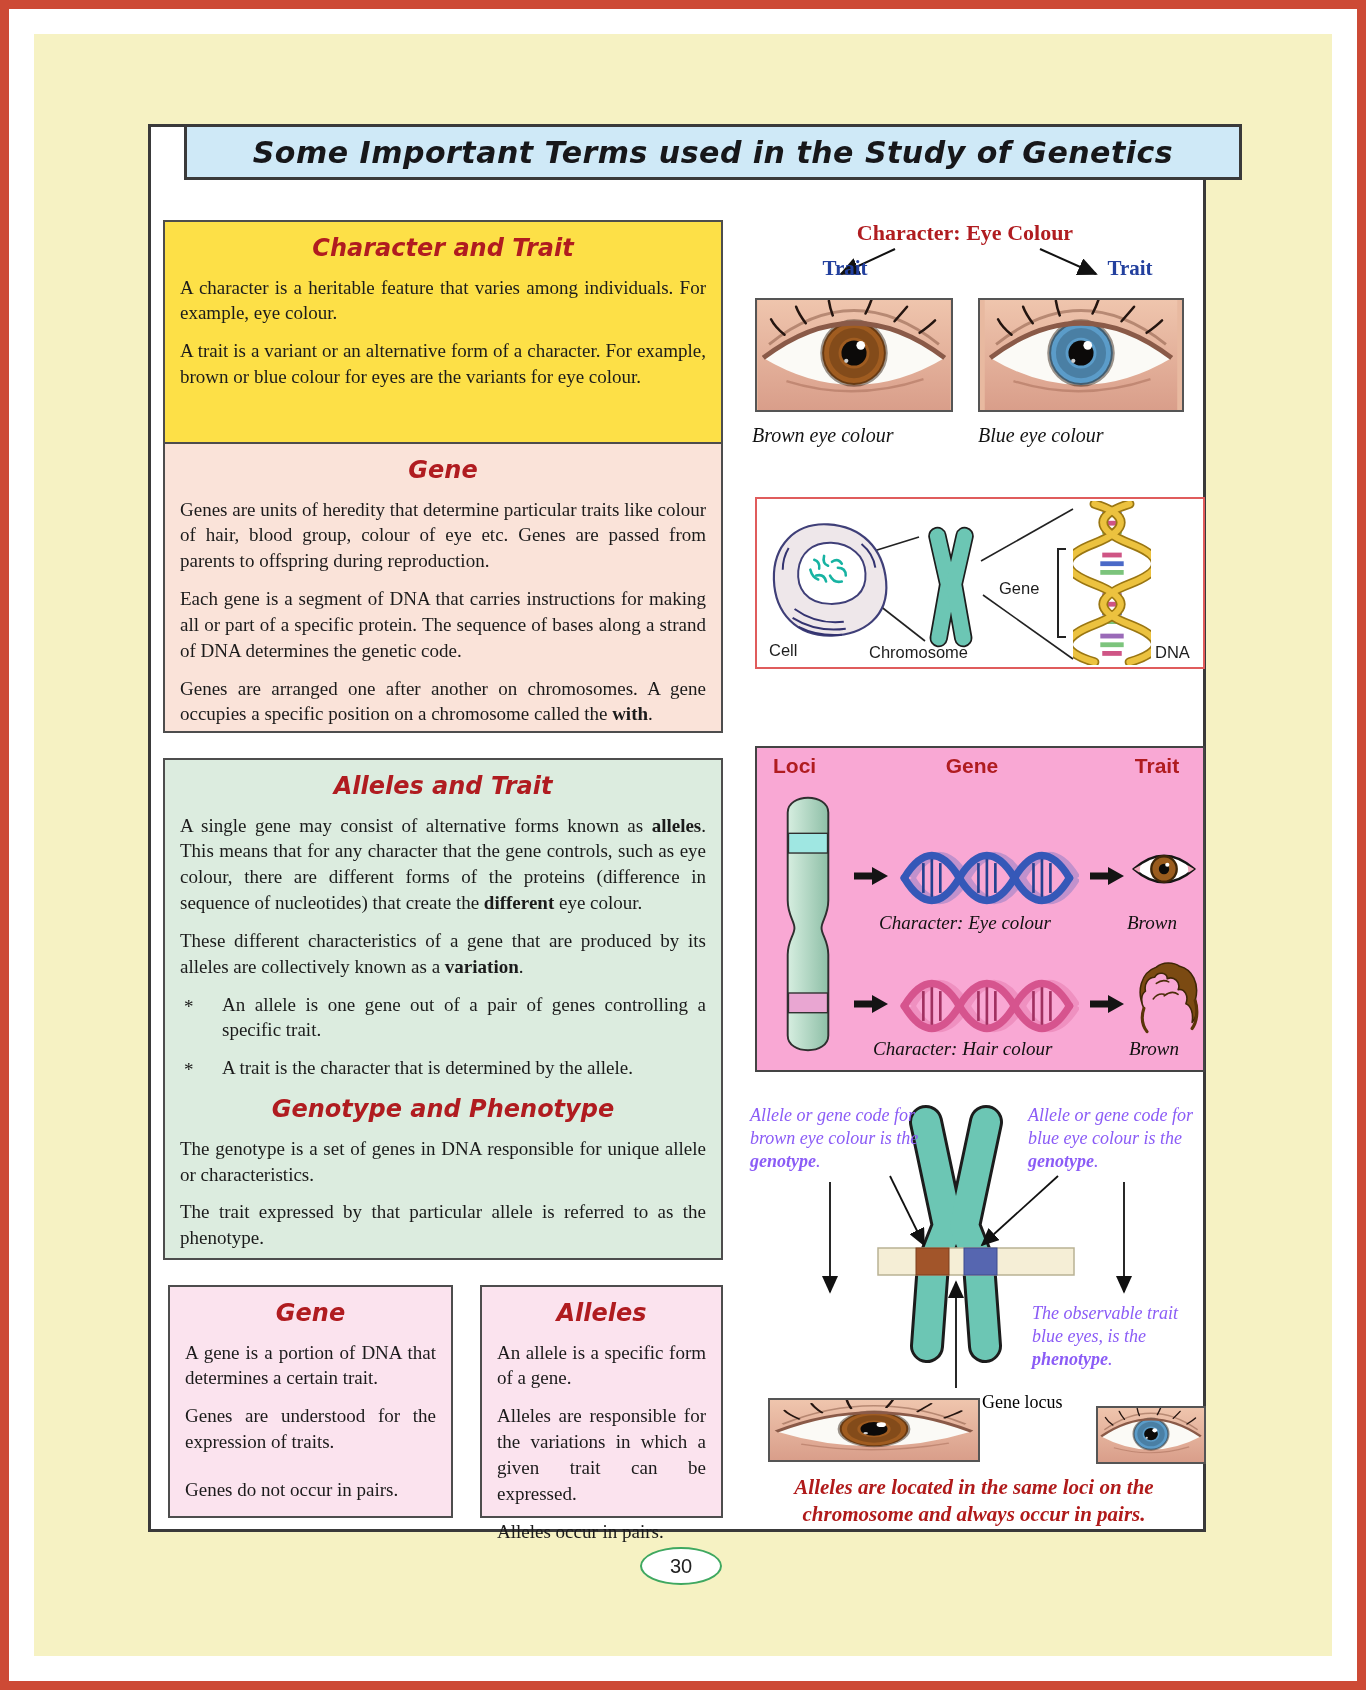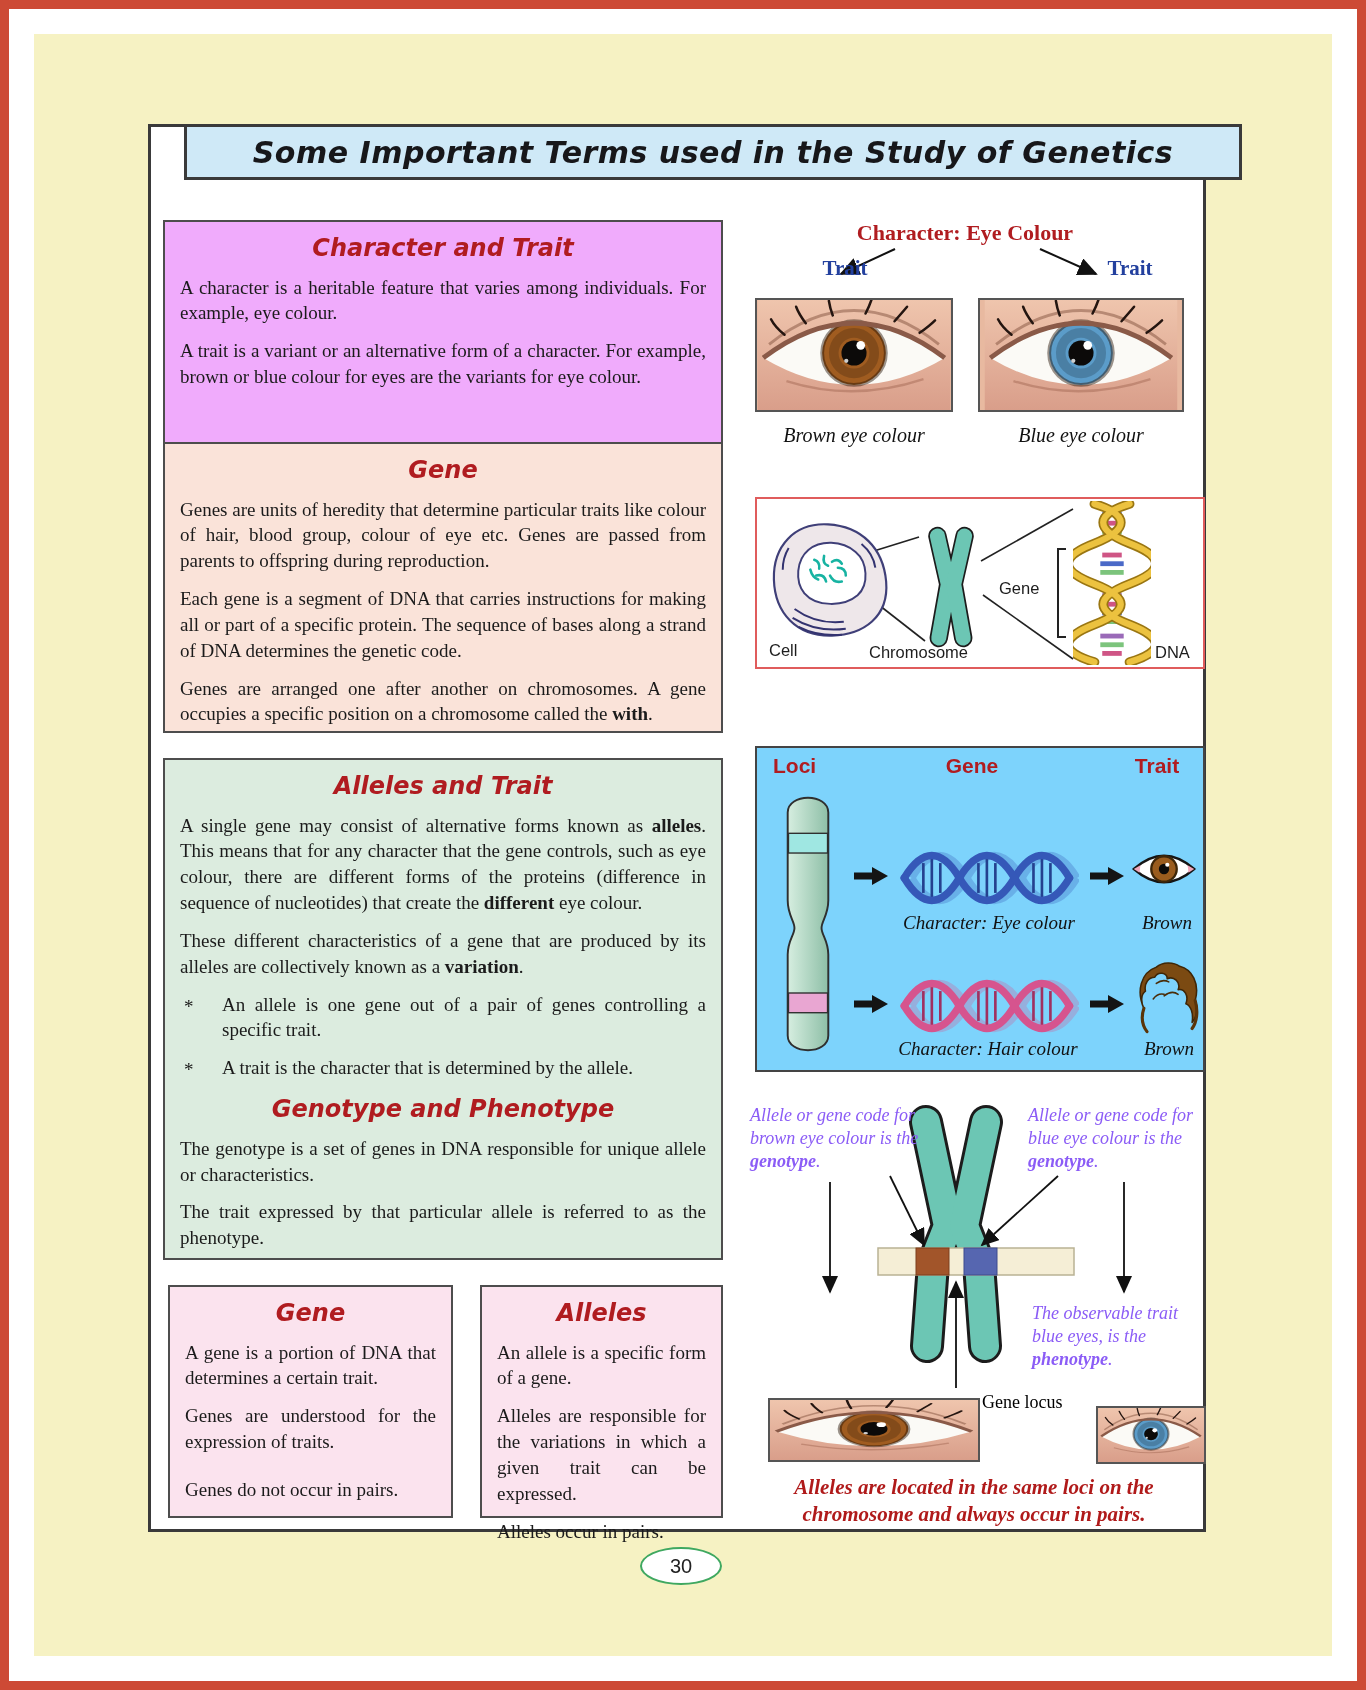--- a/index.html
+++ b/index.html
@@ -21,21 +21,21 @@
   .tbox{border:2px solid #4d4d4d;padding:8px 15px 6px 15px;}
   .serif{font-size:19px;line-height:1.36;color:#1b1b1b;text-align:justify;}
   .serif p{margin:0 0 12px 0;}
   .bhead{font-family:"DejaVu Sans",sans-serif;font-weight:bold;font-style:italic;
          color:var(--heading_red,#b01c20);text-align:center;font-size:24px;margin:2px 0 10px 0;}
   .bullet{position:relative;padding-left:42px;margin:0 0 12px 0;}
   .bullet .star{position:absolute;left:4px;top:2px;}
   
   .rheading{font-weight:bold;font-size:22px;color:var(--heading_red,#b01c20);text-align:center;}
   .traitlbl{font-weight:bold;font-size:21px;color:var(--trait_blue,#23409e);text-align:center;}
-  .caption{font-style:italic;font-size:20px;color:#111;text-align:center;}
+  .caption{font-style:italic;font-size:20px;color:#111;}
   .photo{border:2px solid #555;overflow:hidden;background:#e8b9a0;}
   .photo svg{display:block;width:100%;height:100%;}
   .dlabel{font-family:"Liberation Sans",sans-serif;font-size:16.5px;color:#1d1d1d;}
   .locihdr{font-family:"Liberation Sans",sans-serif;font-weight:bold;font-size:21px;
            color:var(--heading_red,#b01c20);text-align:center;}
   .note{font-style:italic;font-size:18px;line-height:1.28;color:#8b5cf6;}
   .note b{font-weight:bold;}
   #geno-footer{font-weight:bold;font-style:italic;font-size:21px;line-height:1.3;
                color:var(--footer_red,#b01a1a);text-align:center;}
   
@@ -199,21 +199,21 @@
 
 <div id="page">
   <div class="abs" id="cream"></div>
   <div class="abs" id="red-frame"></div>
   <div class="abs" id="main-box"></div>
 
   <div class="abs" id="banner">
     <span class="t">Some Important Terms used in the Study of Genetics</span>
   </div>
 
-  <div class="abs tbox serif" style="left:163px;top:220px;width:560px;height:244px;background:#f0abfc">
+  <div class="abs tbox serif" style="left:163px;top:220px;width:560px;height:244px;background:#fde047">
     <div class="bhead">Character and Trait</div>
     <p>A character is a heritable feature that varies among individuals. For example, eye colour.</p>
     <p>A trait is a variant or an alternative form of a character. For example, brown or blue colour for eyes are the variants for eye colour.</p>
   </div>
 
   <div class="abs tbox serif" style="left:163px;top:442px;width:560px;height:291px;background:#fae3d9">
     <div class="bhead">Gene</div>
     <p>Genes are units of heredity that determine particular traits like colour of hair, blood group, colour of eye etc. Genes are passed from parents to offspring during reproduction.</p>
     <p>Each gene is a segment of DNA that carries instructions for making all or part of a specific protein. The sequence of bases along a strand of DNA determines the genetic code.</p>
     <p><span>Genes are arranged one after another on chromosomes. A gene occupies a specific position on a chromosome called the </span><b>with</b><span>.</span></p>
@@ -289,21 +289,21 @@
       </svg>
     <svg class="abs" style="left:316px;top:2px" width="78" height="164">
         <use href="#sym-dna"></use>
       </svg>
     <div class="abs dlabel" style="left:12px;top:142px">Cell</div>
     <div class="abs dlabel" style="left:112px;top:144px">Chromosome</div>
     <div class="abs dlabel" style="left:242px;top:80px">Gene</div>
     <div class="abs dlabel" style="left:398px;top:144px">DNA</div>
   </div>
 
-  <div class="abs" style="left:755px;top:746px;width:450px;height:326px;border:2px solid #444;background:#7dd3fc">
+  <div class="abs" style="left:755px;top:746px;width:450px;height:326px;border:2px solid #444;background:#f9a8d4">
     <div class="abs locihdr" style="left:16px;top:6px;width:70px;text-align:left">Loci</div>
     <div class="abs locihdr" style="left:150px;top:6px;width:130px">Gene</div>
     <div class="abs locihdr" style="left:360px;top:6px;width:80px">Trait</div>
 
     <svg class="abs" style="left:22px;top:38px" width="58" height="276">
         <use href="#sym-rod"></use>
       </svg>
 
     <svg class="abs" style="left:94px;top:118px" width="40" height="20">
         <use href="#sym-blockarrow"></use>

